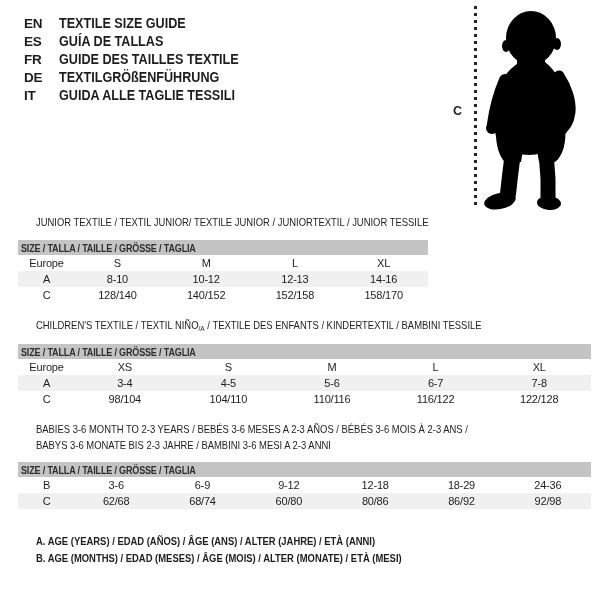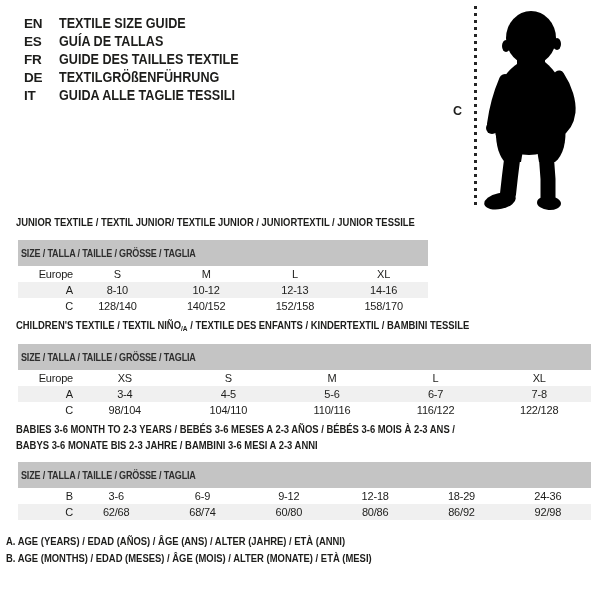--- a/index.html
+++ b/index.html
@@ -16,38 +16,38 @@
   .lang-code{width:35px;font-weight:bold;font-size:13.5px;letter-spacing:-0.3px;}
   .lang-title{font-weight:bold;font-size:14px;}
 
   
   .measure-line{position:absolute;left:474px;top:6px;width:3px;height:201px;
      background-image:repeating-linear-gradient(to bottom,#242424 0 3.5px,transparent 3.5px 7px);}
   .figure-label{position:absolute;left:453px;top:104px;font-weight:bold;font-size:12.5px;}
   .baby-svg{position:absolute;left:483px;top:4px;}
 
   
-  .sec-title{position:absolute;left:16px;font-weight:bold;font-size:11.5px;white-space:nowrap;}
+  .sec-title{position:absolute;left:36px;font-weight:normal;font-size:11.5px;white-space:nowrap;}
   .sec-title .sub{font-size:8px;vertical-align:-2px;}
   .two-line div{height:16px;}
 
   
   table.sizetable{position:absolute;border-collapse:collapse;table-layout:fixed;
      font-size:11px;letter-spacing:-0.2px;color:#1d1d1b;}
   table.sizetable td{height:16px;padding:0;text-align:center;white-space:nowrap;overflow:visible;}
-  table.sizetable td.lbl{text-align:right;padding-left:2px;}
+  table.sizetable td.lbl{text-align:center;padding-left:2px;}
   table.sizetable tr.alt td{background:#f0f0f0;}
-  table.sizetable td.bar{background:#c4c4c4;text-align:left;padding-left:3px;height:26px;
+  table.sizetable td.bar{background:#c4c4c4;text-align:left;padding-left:3px;height:15px;
      font-weight:bold;font-size:11px;color:#2e2e2e;}
   .t1{left:18px;top:240px;width:410px;}
   .t2{left:18px;top:344px;width:573px;}
   .t3{left:18px;top:462px;width:573px;}
 
   
-  .footnotes{position:absolute;left:6px;top:535px;font-weight:bold;font-size:11.5px;}
+  .footnotes{position:absolute;left:36px;top:535px;font-weight:bold;font-size:11.5px;}
   .footnotes div{height:17px;white-space:nowrap;}
 </style>
 </head>
 <body>
 
 <div id="page">
 
   <div class="lang-block">
     <div class="lang-row">
       <span class="lang-code">EN</span>

